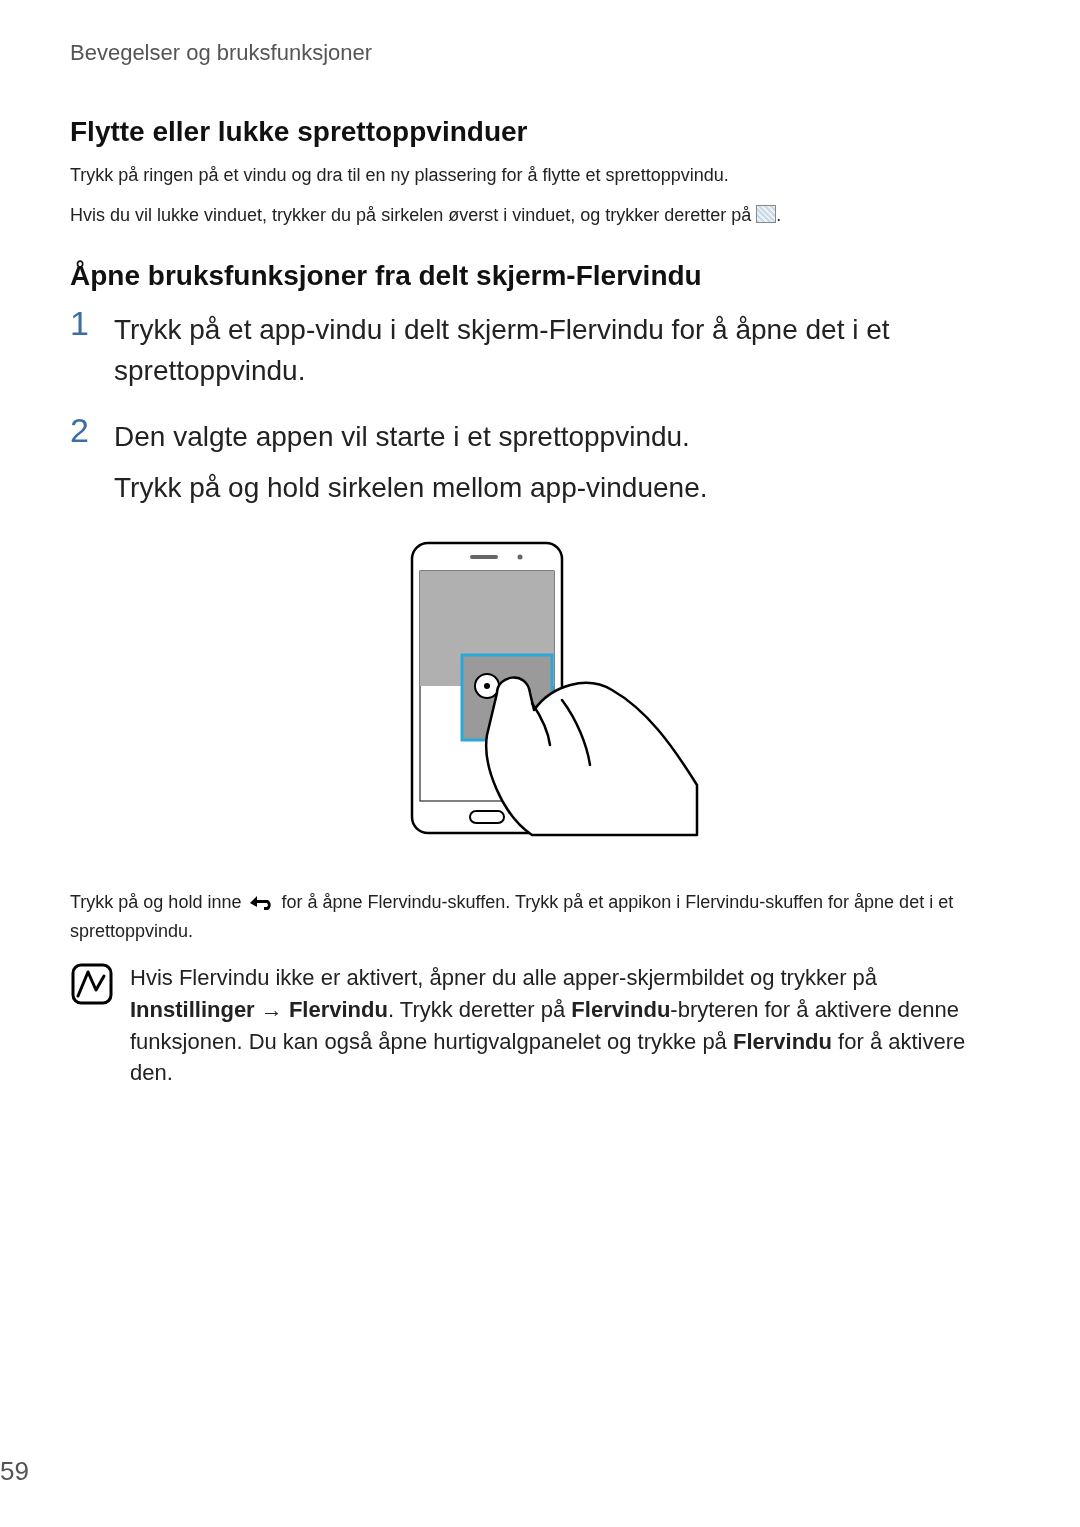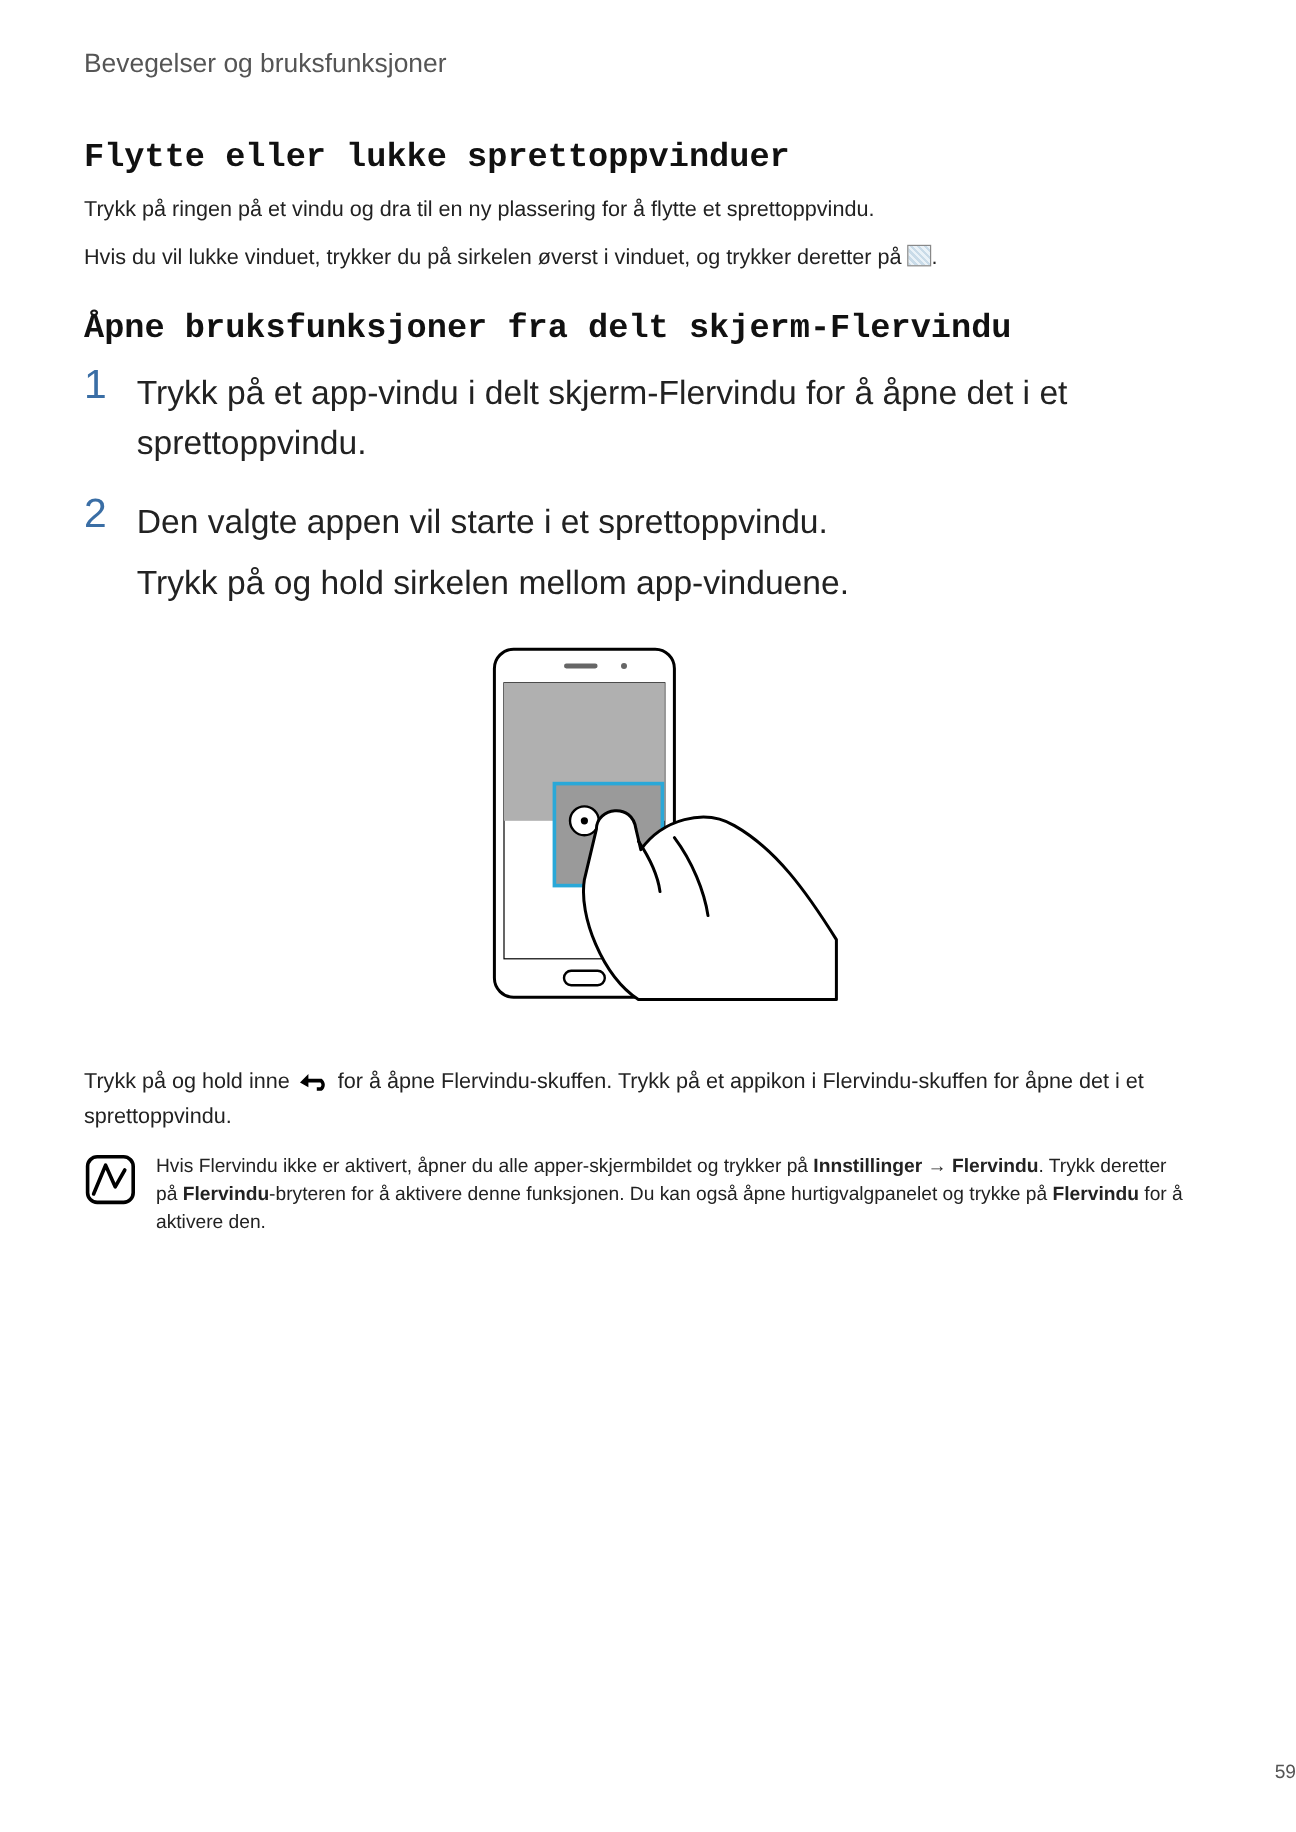--- a/index.html
+++ b/index.html
@@ -19,21 +19,20 @@
   .chapter-title {
     font-size: 22px;
     color: #555;
     margin-bottom: 50px;
   }
   h2.section {
     font-size: 28px;
     font-weight: 600;
     margin: 32px 0 14px 0;
     color: #111;
-    font-family: Liberation Mono, monospace;
   }
   p.body {
     font-size: 18px;
     line-height: 1.45;
     margin: 8px 0 14px 0;
   }
   .close-box {
     width: 18px; height: 16px;
     border: 1px solid #888;
     background: repeating-linear-gradient(45deg,#c9dbe8,#c9dbe8 2px,#eaf2f8 2px,#eaf2f8 4px);
@@ -74,30 +73,30 @@
   }
   .note-block {
     display: flex;
     gap: 16px;
     margin: 18px 0;
   }
   .note-icon {
     flex: 0 0 44px;
   }
   .note-text {
-    font-size: 16px;
+    font-size: 22px;
     line-height: 1.45;
   }
   .note-text b { font-weight: 700; }
   .pagenum {
     position: absolute;
     bottom: 40px;
     left: 0; right: 0;
-    text-align: right;
-    font-size: 16px;
+    text-align: left;
+    font-size: 26px;
     color: #555;
   }
   .back-arrow {
     display:inline-block;
     vertical-align:-3px;
   }
 </style>
 </head>
 <body>
 

